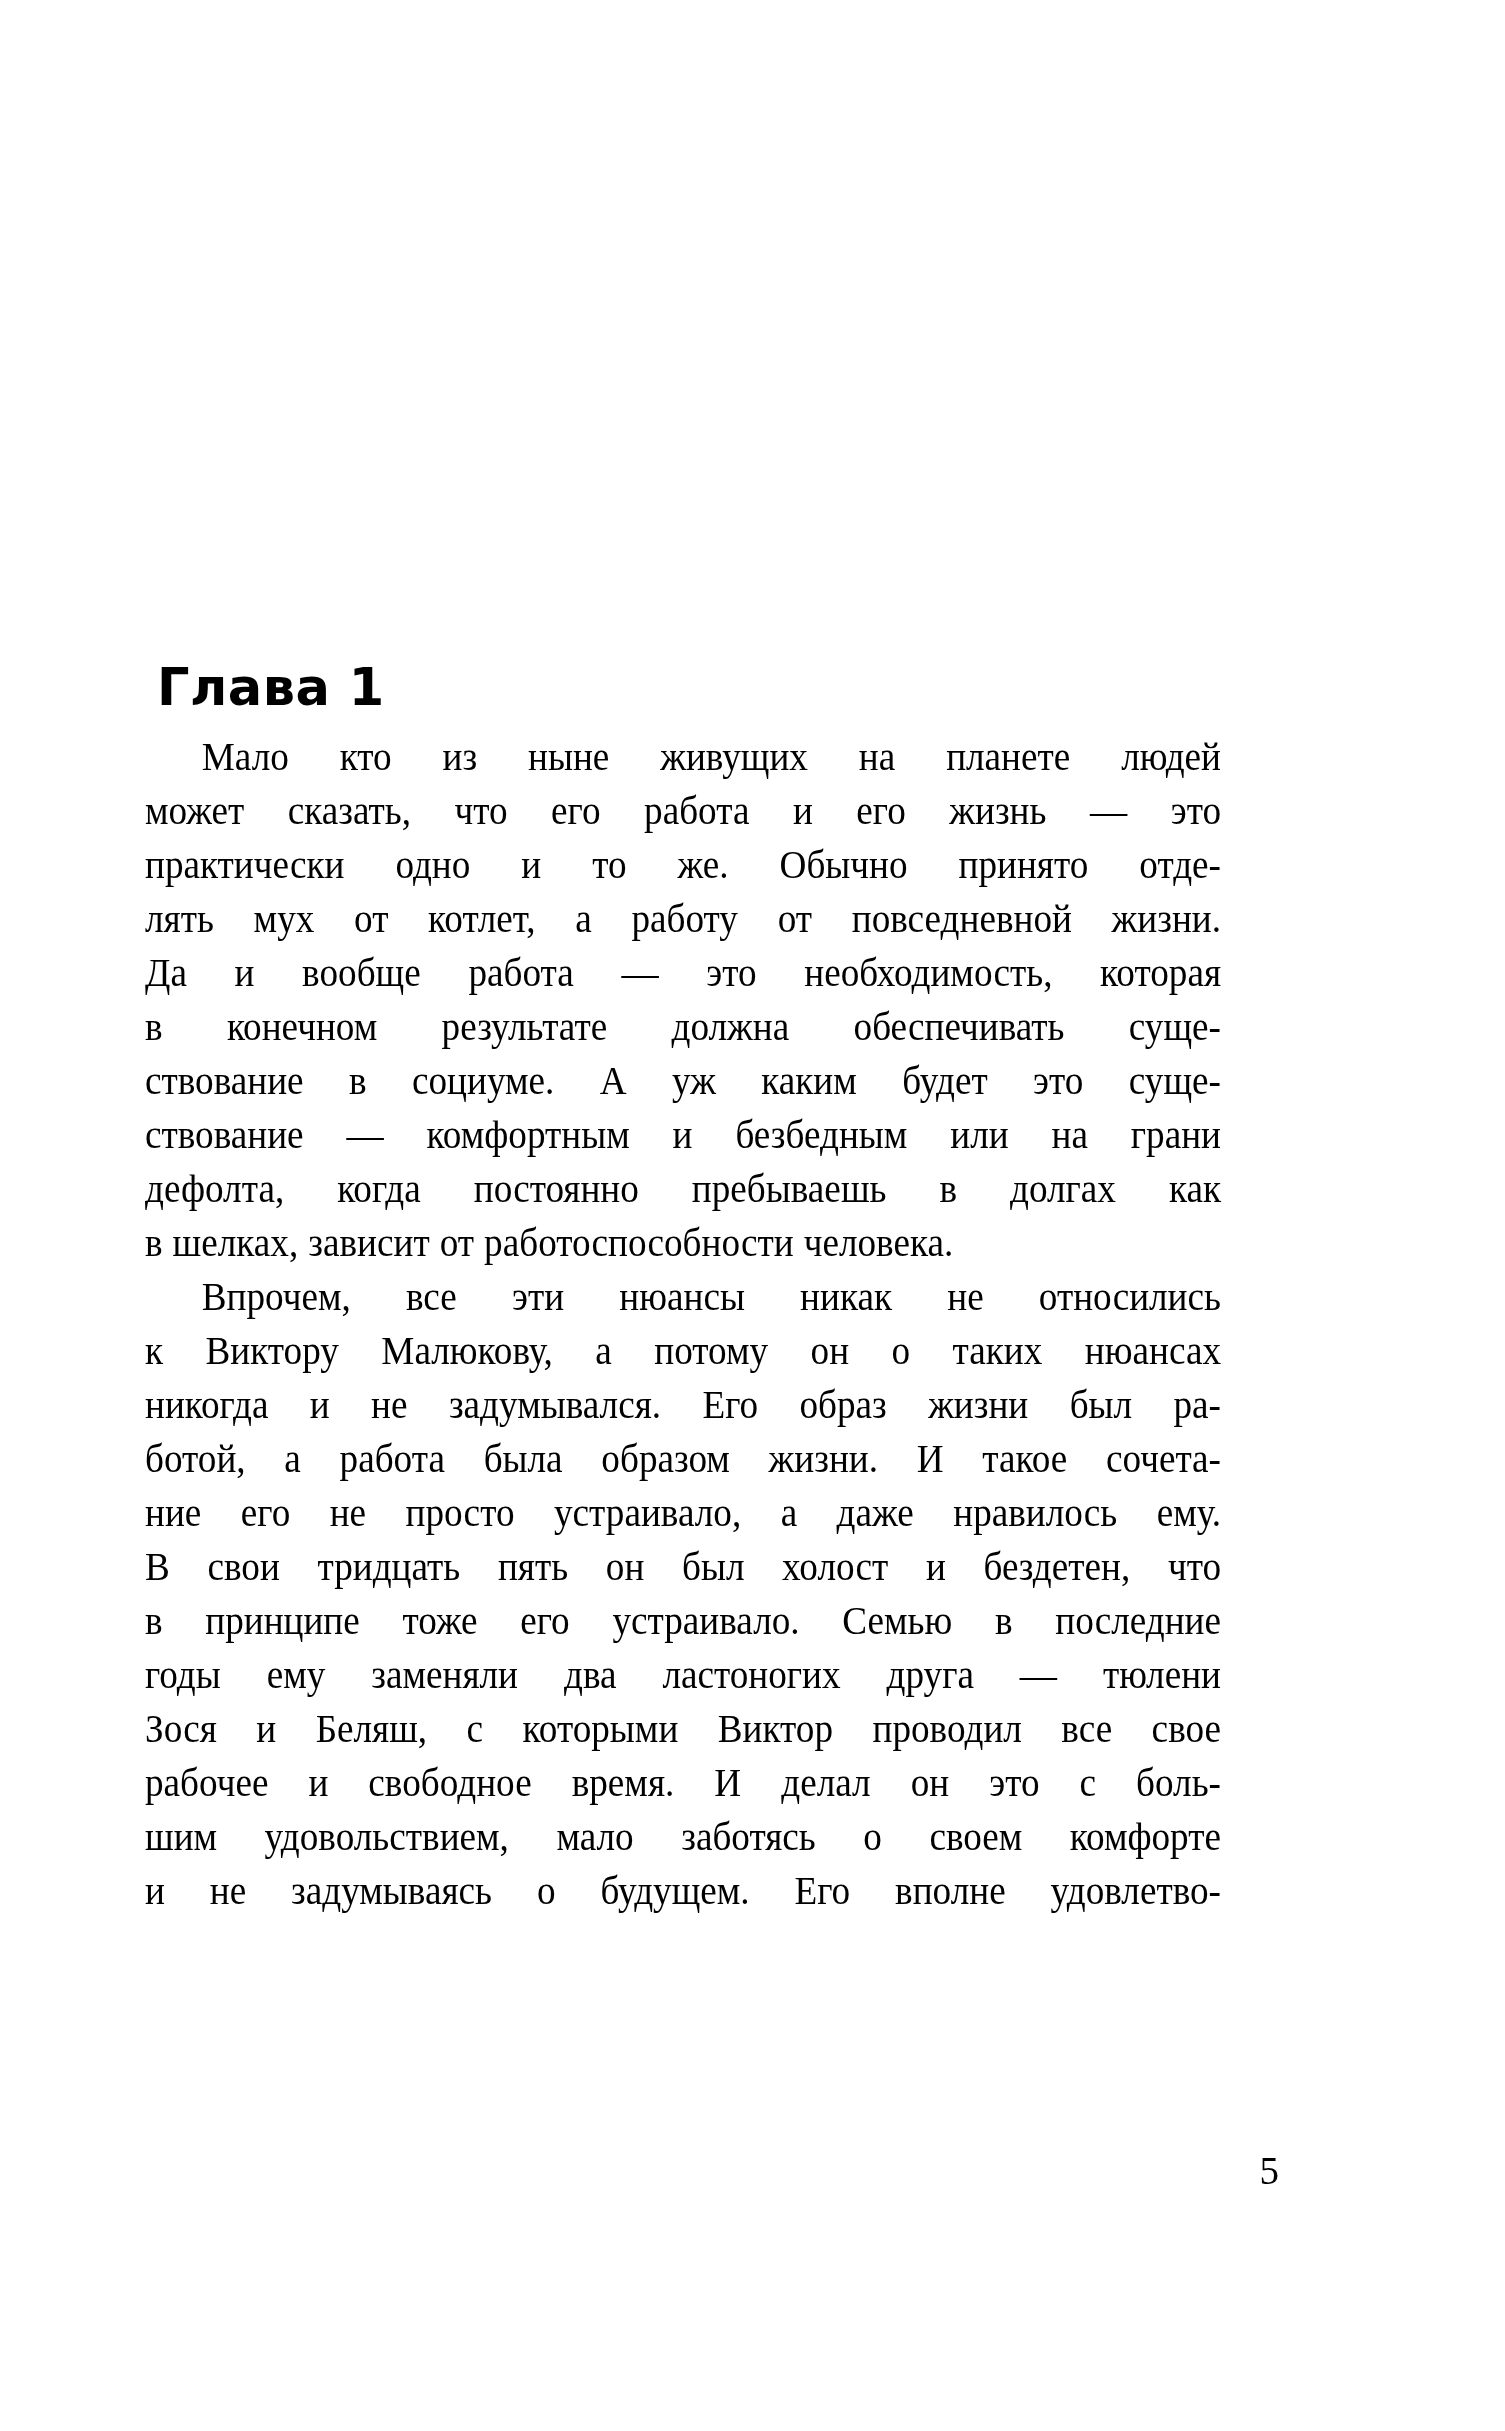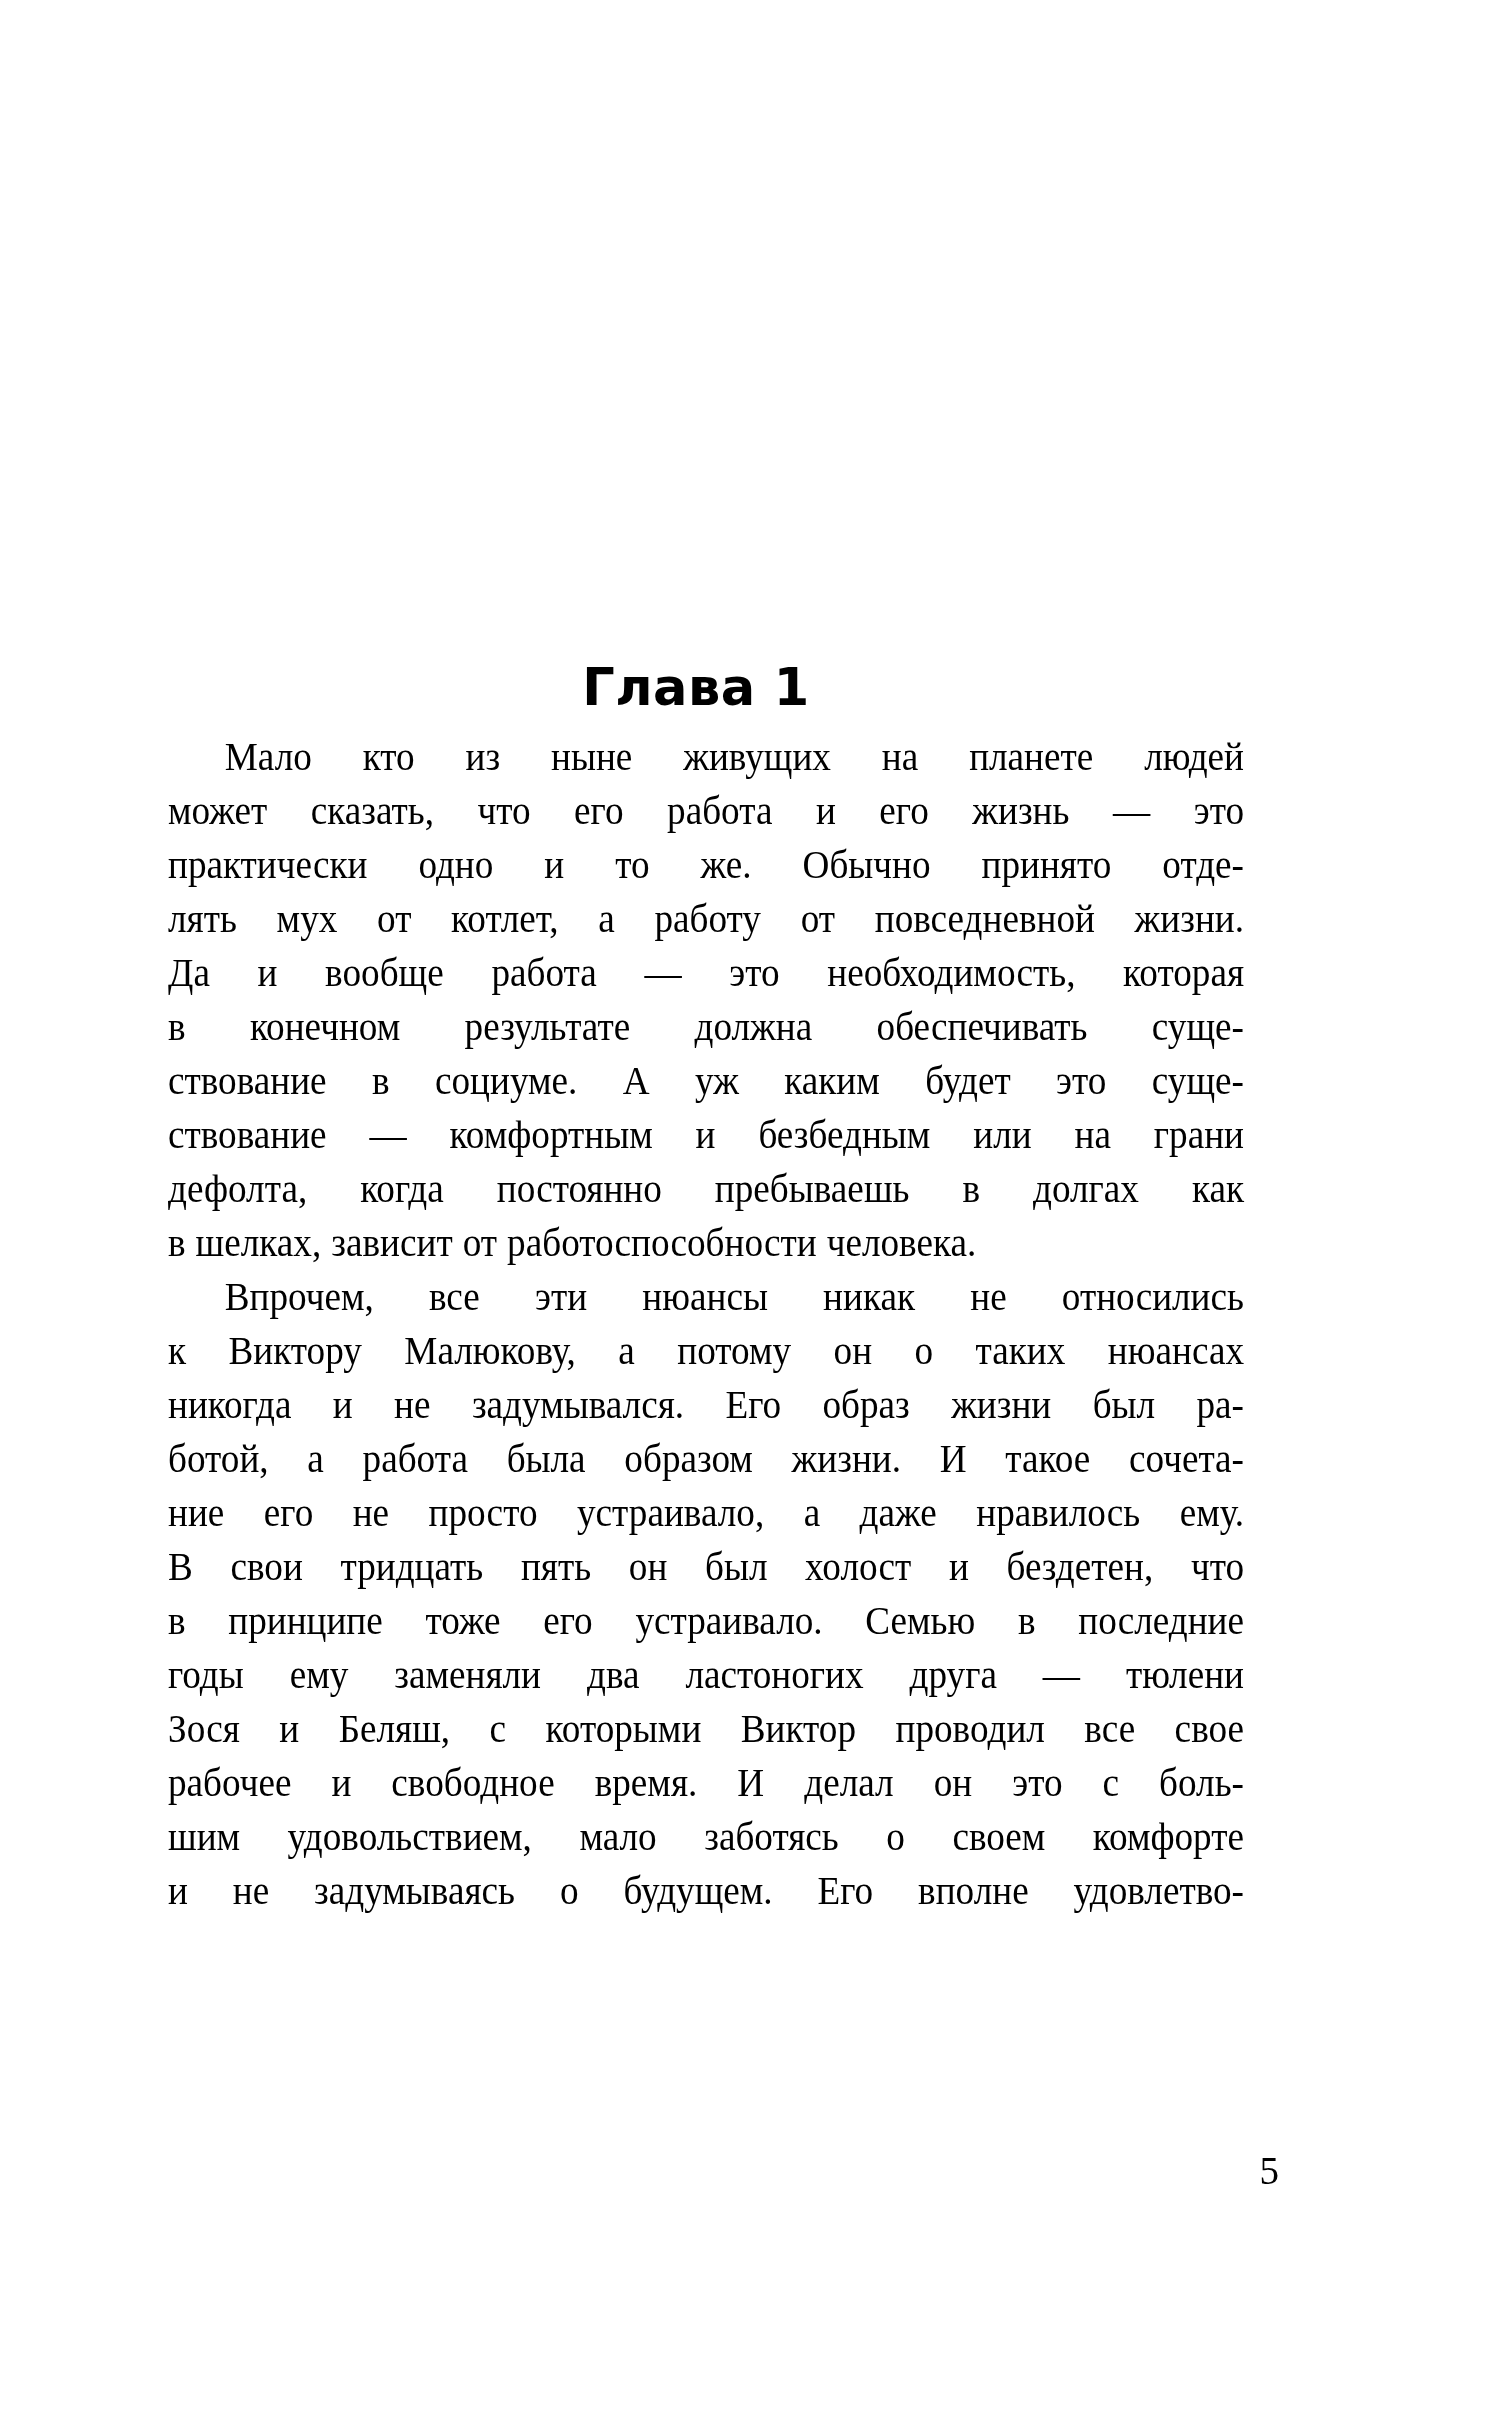--- a/index.html
+++ b/index.html
@@ -21,34 +21,34 @@
     inset: 0;
     background: #ffffff;
   }
 
   
   .chapter-heading {
     position: absolute;
     left: 157px;
     top: 627px;
     width: 1078px;
-    text-align: center;
+    text-align: left;
     font-family: "DejaVu Sans", "Liberation Sans", sans-serif;
     font-weight: 700;
     font-size: 51px;
     letter-spacing: 0.5px;
     line-height: 1.05;
     color: #000000;
     white-space: pre;
   }
 
   
   .text-block {
     position: absolute;
-    left: 168px;
+    left: 145px;
     top: 730px;
     width: 1076px;
   }
 
   .para {
     margin: 0;
     padding: 0;
     font-size: 40px;
     line-height: 54px;
     text-align: justify;

